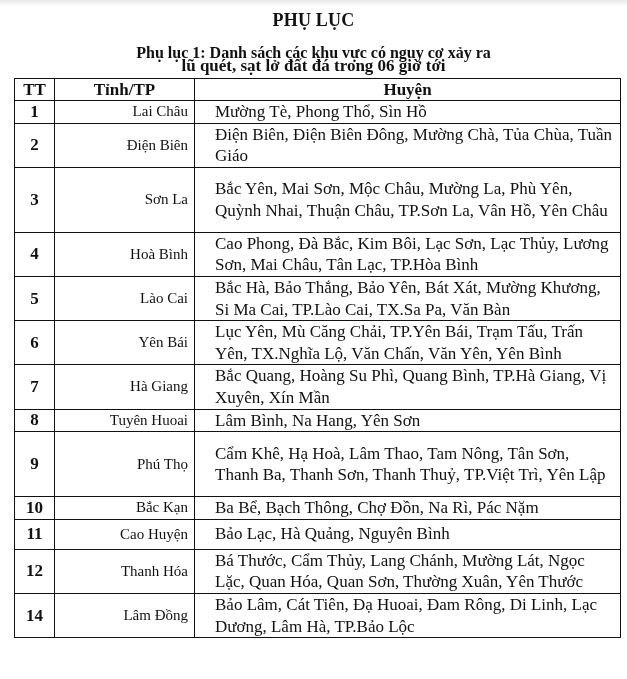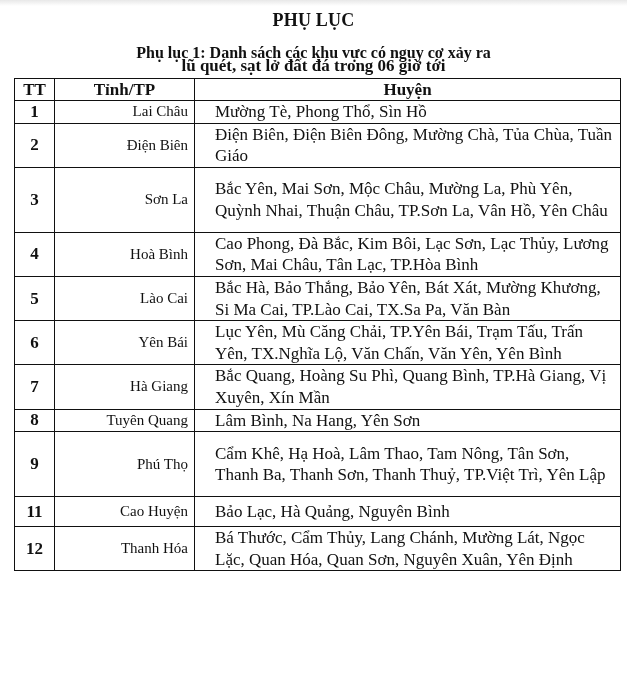--- a/index.html
+++ b/index.html
@@ -77,32 +77,42 @@
       <td class="prov">Yên Bái</td>
       <td class="dist">Lục Yên, Mù Căng Chải, TP.Yên Bái, Trạm Tấu, Trấn Yên, TX.Nghĩa Lộ, Văn Chấn, Văn Yên, Yên Bình</td>
     </tr>
     <tr style="height:44px">
       <td class="tt">7</td>
       <td class="prov">Hà Giang</td>
       <td class="dist">Bắc Quang, Hoàng Su Phì, Quang Bình, TP.Hà Giang, Vị Xuyên, Xín Mần</td>
     </tr>
     <tr style="height:22px">
       <td class="tt">8</td>
-      <td class="prov">Tuyên Quang</td>
+      <td class="prov">Tuyên Huoai</td>
       <td class="dist">Lâm Bình, Na Hang, Yên Sơn</td>
     </tr>
     <tr style="height:65px">
       <td class="tt">9</td>
       <td class="prov">Phú Thọ</td>
       <td class="dist">Cẩm Khê, Hạ Hoà, Lâm Thao, Tam Nông, Tân Sơn, Thanh Ba, Thanh Sơn, Thanh Thuỷ, TP.Việt Trì, Yên Lập</td>
+    </tr>
+    <tr style="height:22px">
+      <td class="tt">10</td>
+      <td class="prov">Bắc Kạn</td>
+      <td class="dist">Ba Bể, Bạch Thông, Chợ Đồn, Na Rì, Pác Nặm</td>
     </tr>
     <tr style="height:30px">
       <td class="tt">11</td>
       <td class="prov">Cao Huyện</td>
       <td class="dist">Bảo Lạc, Hà Quảng, Nguyên Bình</td>
     </tr>
     <tr style="height:44px">
       <td class="tt">12</td>
       <td class="prov">Thanh Hóa</td>
-      <td class="dist">Bá Thước, Cẩm Thủy, Lang Chánh, Mường Lát, Ngọc Lặc, Quan Hóa, Quan Sơn, Nguyên Xuân, Yên Định</td>
+      <td class="dist">Bá Thước, Cẩm Thủy, Lang Chánh, Mường Lát, Ngọc Lặc, Quan Hóa, Quan Sơn, Thường Xuân, Yên Thước</td>
+    </tr>
+    <tr style="height:44px">
+      <td class="tt">14</td>
+      <td class="prov">Lâm Đồng</td>
+      <td class="dist">Bảo Lâm, Cát Tiên, Đạ Huoai, Đam Rông, Di Linh, Lạc Dương, Lâm Hà, TP.Bảo Lộc</td>
     </tr>
   </tbody>
 </table>
 
 </body></html>

